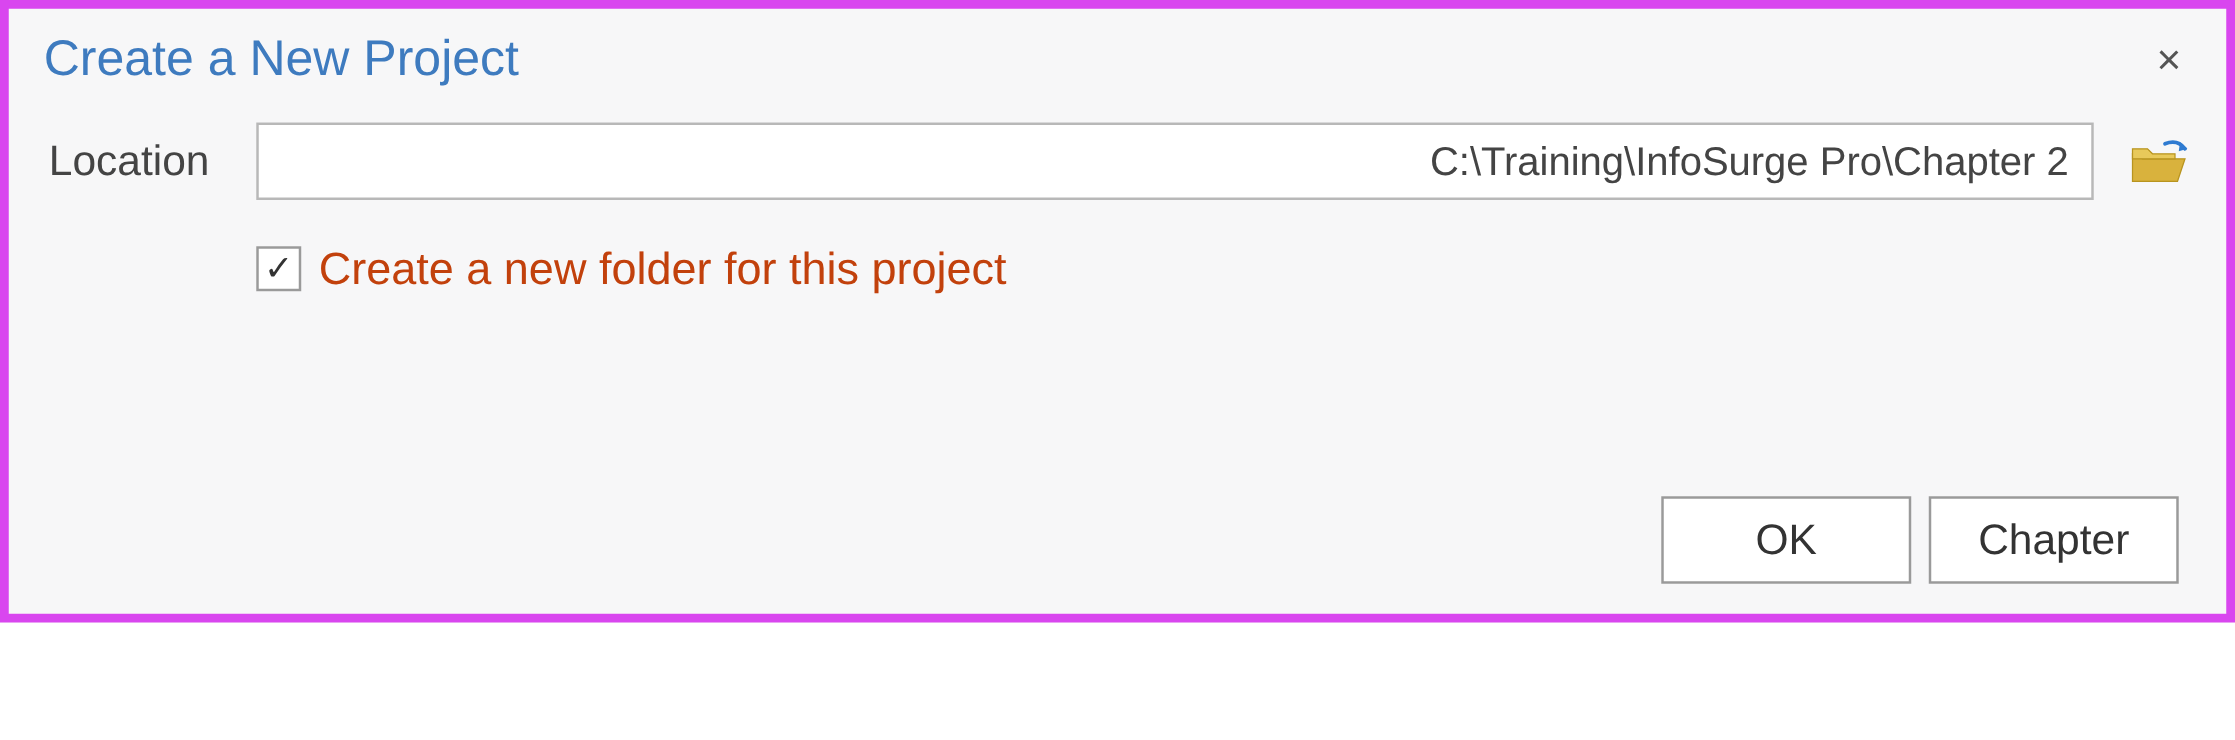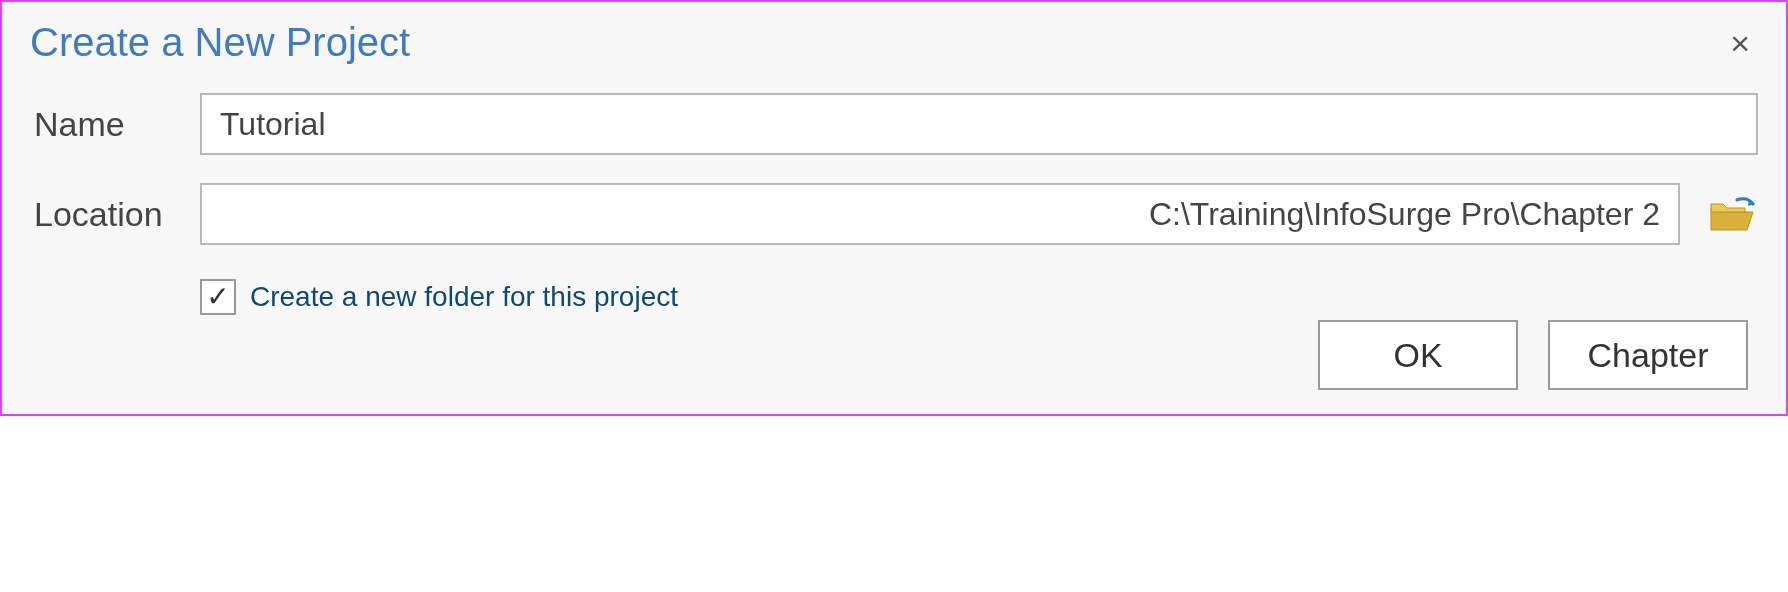--- a/index.html
+++ b/index.html
@@ -8,22 +8,22 @@
       padding: 0;
     }
     body {
       font-family: "Segoe UI", Tahoma, sans-serif;
       background: #fff;
       width: 1788px;
       height: 592px;
     }
     .dialog {
       width: 1788px;
-      height: 416px;
-      border: 2px solid #d946ef;
+      height: 498px;
+      border: 7px solid #d946ef;
       background: #f7f7f8;
       display: flex;
       flex-direction: column;
       padding: 18px 28px 24px 28px;
     }
     .titlebar {
       display: flex;
       align-items: center;
       justify-content: space-between;
       margin-bottom: 28px;
@@ -98,28 +98,28 @@
       justify-content: center;
       cursor: pointer;
       flex-shrink: 0;
     }
     .checkmark {
       font-size: 28px;
       color: #333;
       line-height: 1;
     }
     .checkbox-label {
-      color: #0c4a6e;
-      font-size: 28px;
+      color: #c2410c;
+      font-size: 36px;
     }
     .button-row {
       margin-top: auto;
       display: flex;
       justify-content: flex-end;
-      gap: 30px;
+      gap: 14px;
       padding-right: 10px;
     }
     .btn {
       min-width: 200px;
       height: 70px;
       border: 2px solid #9a9a9a;
       background: #fff;
       font-size: 34px;
       color: #333;
       cursor: pointer;
@@ -132,24 +132,20 @@
 
 <div class="dialog">
 
   <div class="titlebar">
     <div class="title">Create a New Project</div>
     <div class="close-x">×</div>
   </div>
 
   <div class="form-area">
 
-    <div class="row">
-      <div class="field-label">Name</div>
-      <input type="text" class="text-input" value="Tutorial" style="">
-    </div>
 
     <div class="row location-row">
       <div class="field-label">Location</div>
       <input type="text" class="text-input" value="C:\Training\InfoSurge Pro\Chapter 2" style="">
       <div class="browse-icon">
         <svg viewBox="0 0 48 40" width="48" height="40">
           <path d="M 4 14 L 4 36 L 40 36 L 46 18 L 12 18 Z" fill="#d9b23d" stroke="#b8941f" stroke-width="1"></path>
           <path d="M 4 14 L 4 10 L 16 10 L 20 14 L 38 14 L 38 18 L 4 18 Z" fill="#e8c95a" stroke="#b8941f" stroke-width="1"></path>
           <path d="M 30 6 Q 40 2 46 10" fill="none" stroke="#2f7bd1" stroke-width="3" stroke-linecap="round"></path>
           <path d="M 42 5 L 48 10 L 41 12 Z" fill="#2f7bd1"></path>

